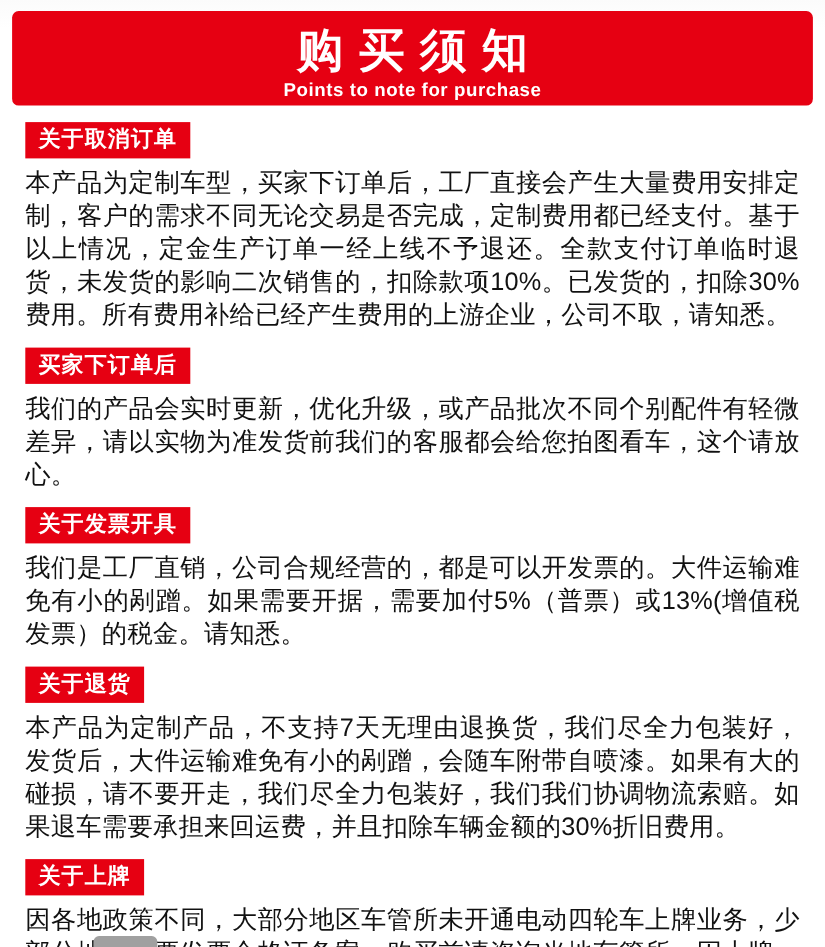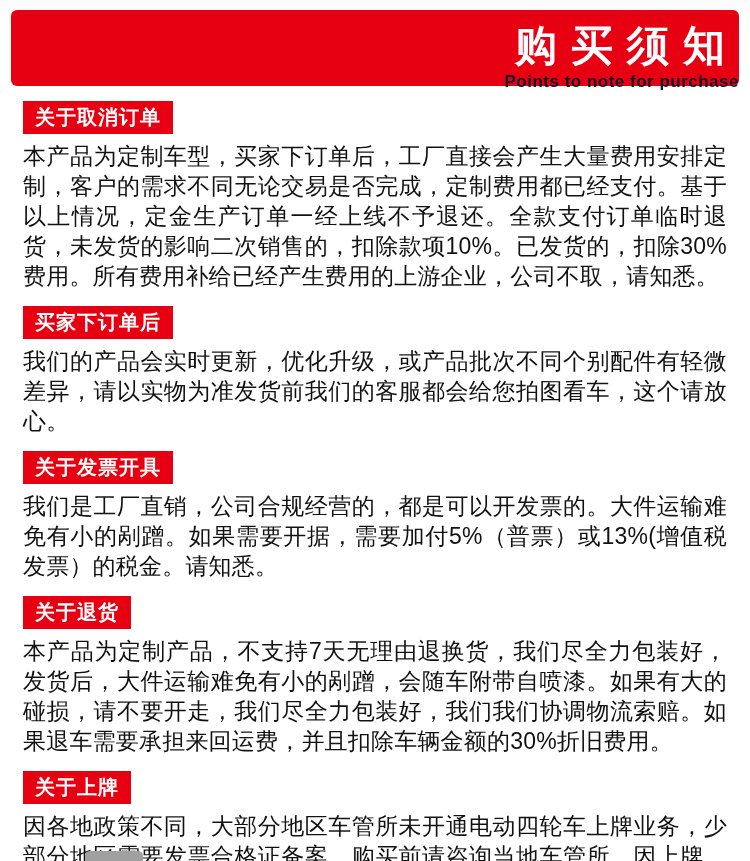--- a/index.html
+++ b/index.html
@@ -14,34 +14,34 @@
   .page {
     position: relative;
     width: 750px;
     height: 861px;
     background: linear-gradient(180deg, #fbfbfb 0%, #ffffff 3%, #ffffff 100%);
     padding: 10px 11px 0 11px;
   }
   .banner {
     background: var(--accent, #e60012);
     border-radius: 6px;
-    text-align: right;
+    text-align: center;
     padding: 13px 0 12px 0;
-    height: 76px;
+    height: 86px;
   }
   .banner-title {
     color: #ffffff;
     font-size: 42px;
     font-weight: bold;
     letter-spacing: 14px;
     line-height: 1.1;
     text-indent: 14px; 
   }
   .banner-subtitle {
-    color: #0f172a;
+    color: #ffffff;
     font-size: 17px;
     font-weight: bold;
     letter-spacing: 0.5px;
     margin-top: 3px;
   }
   .section { margin-top: 15px; padding: 0 12px; }
   .section:first-of-type { margin-top: 22px; }
   .badge {
     display: inline-block;
     background: var(--accent, #e60012);

